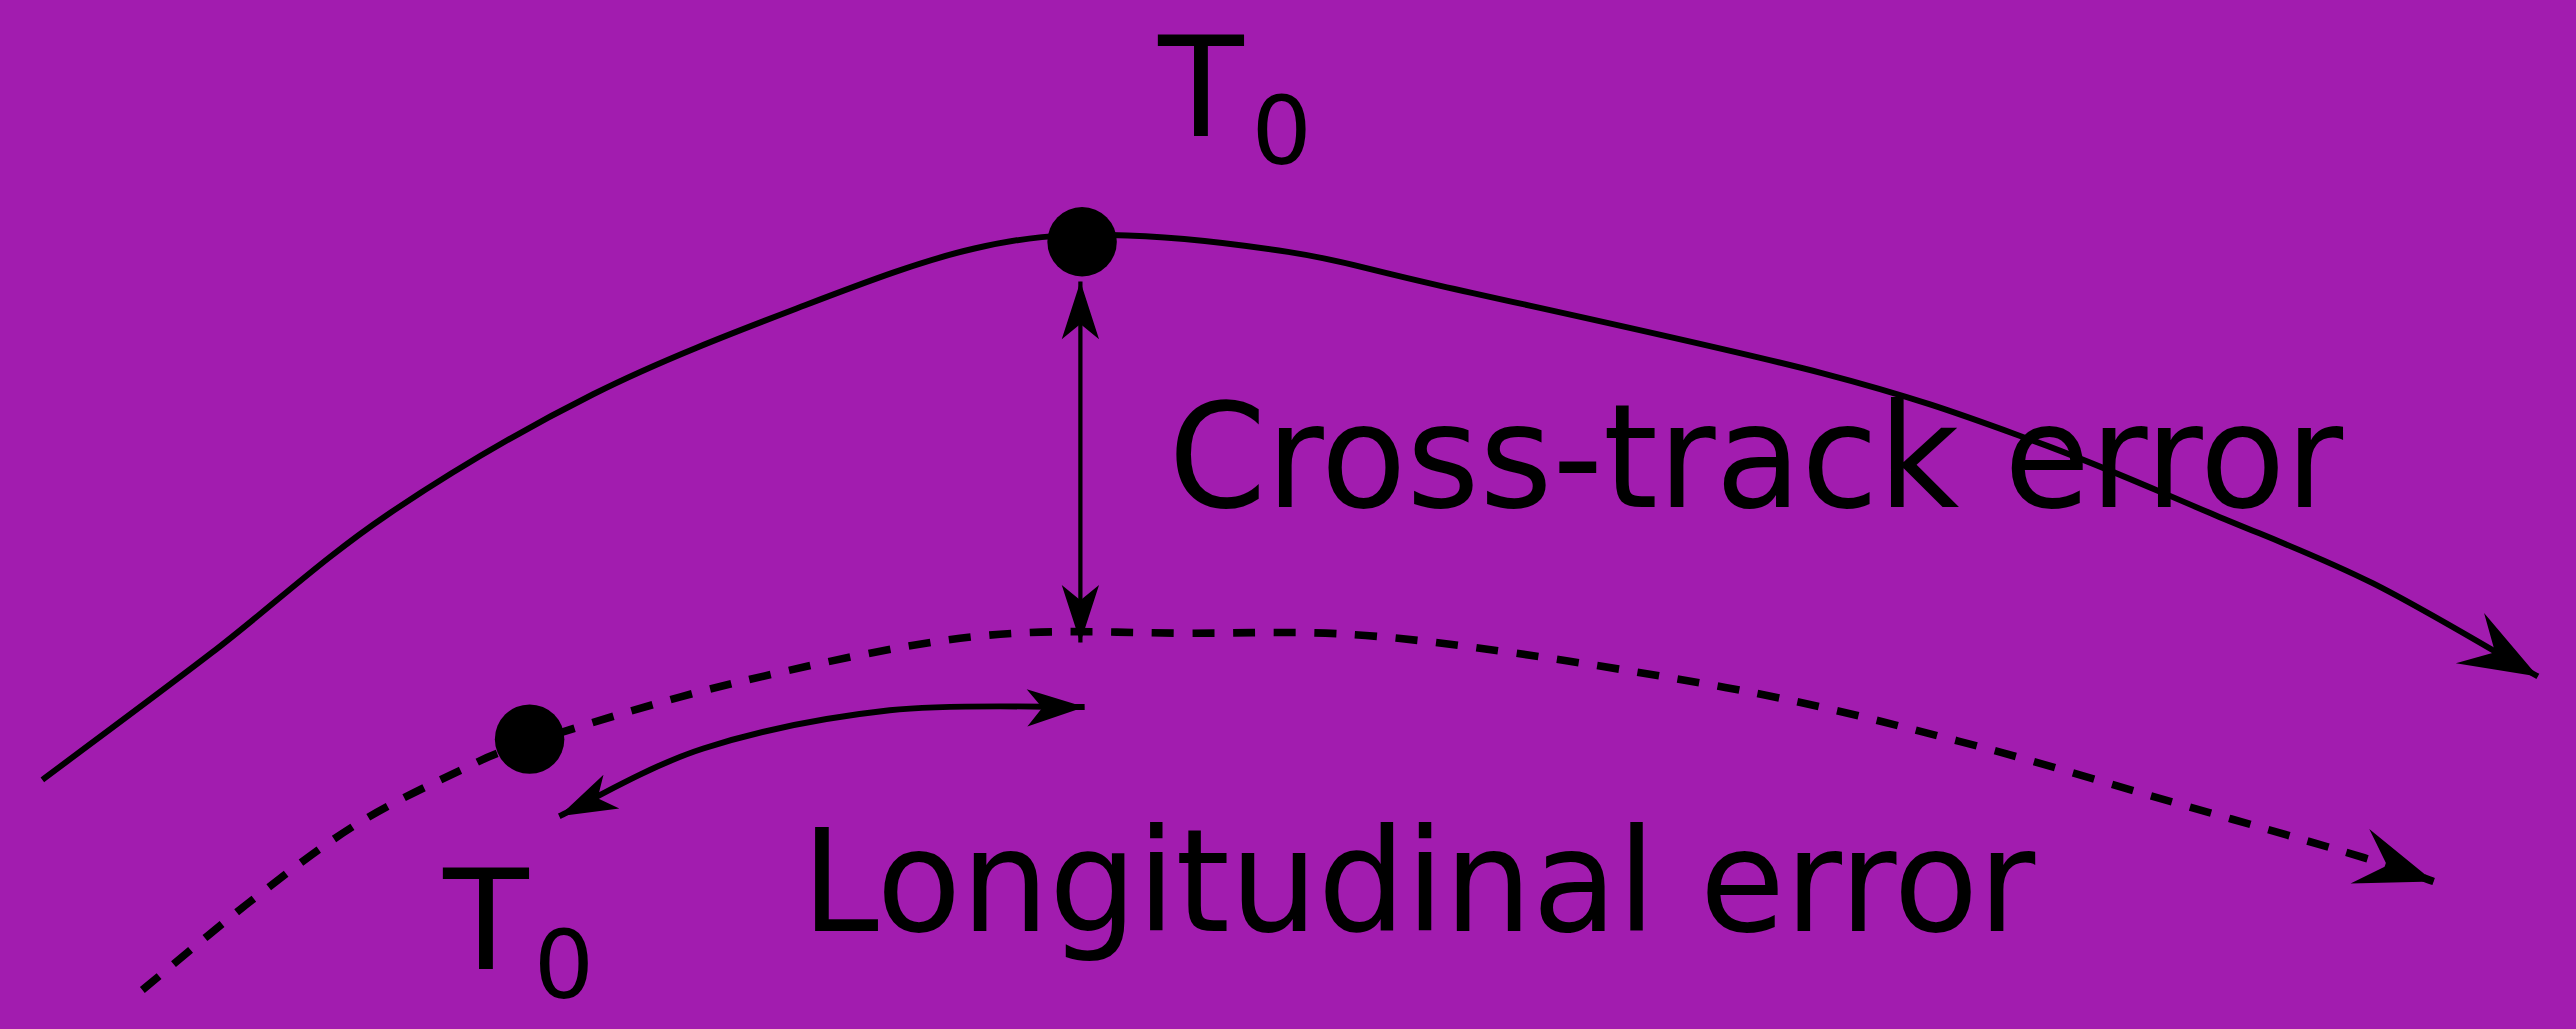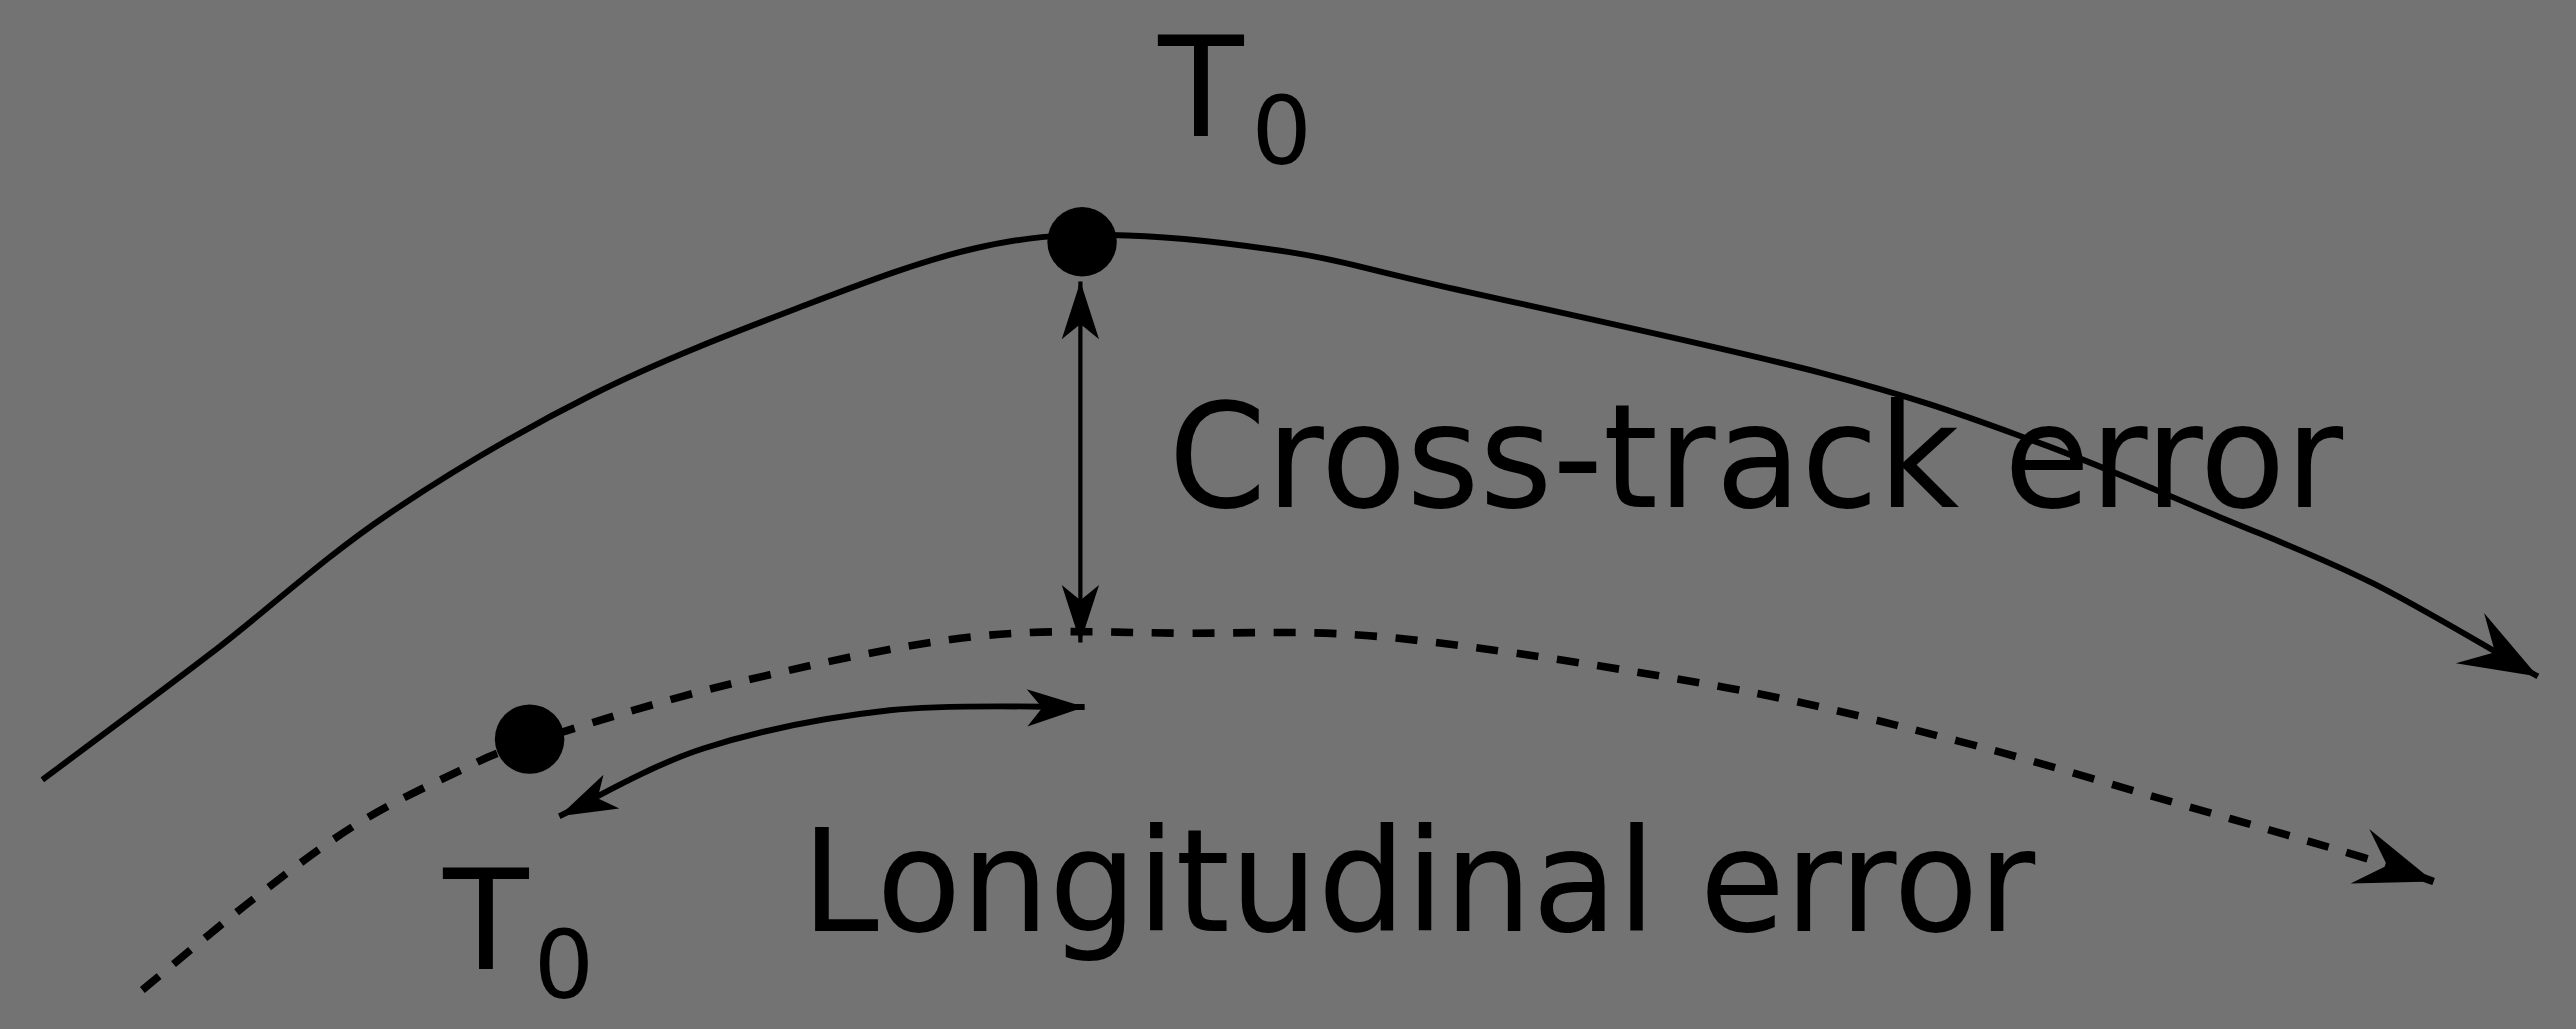--- a/index.html
+++ b/index.html
@@ -1,16 +1,16 @@
 <!DOCTYPE html>
 <html style="font-size:13.6px"><head>
 <meta charset="utf-8">
 <style>
   html,body{margin:0;padding:0;background:#ffffff;}
-  .stage{position:relative;width:2576px;height:1030px;background:#737373;overflow:hidden;}
+  .stage{position:relative;width:2576px;height:1030px;background:#a21caf;overflow:hidden;}
   svg{display:block;}
   .curve{fill:none;stroke:#000000;}
   .curve.solid{stroke-width:7;}
   .curve.dashed{stroke-width:9;stroke-dasharray:26 22;}
   .arrow{fill:none;stroke:#000000;}
   .arrow.cross{stroke-width:5;}
   .arrow.long{stroke-width:7;}
   .dot{fill:#000000;stroke:none;}
   .lbl{fill:#000000;font-family:"DejaVu Sans","Liberation Sans",sans-serif;}
   marker path{fill:#000000;stroke:none;}

